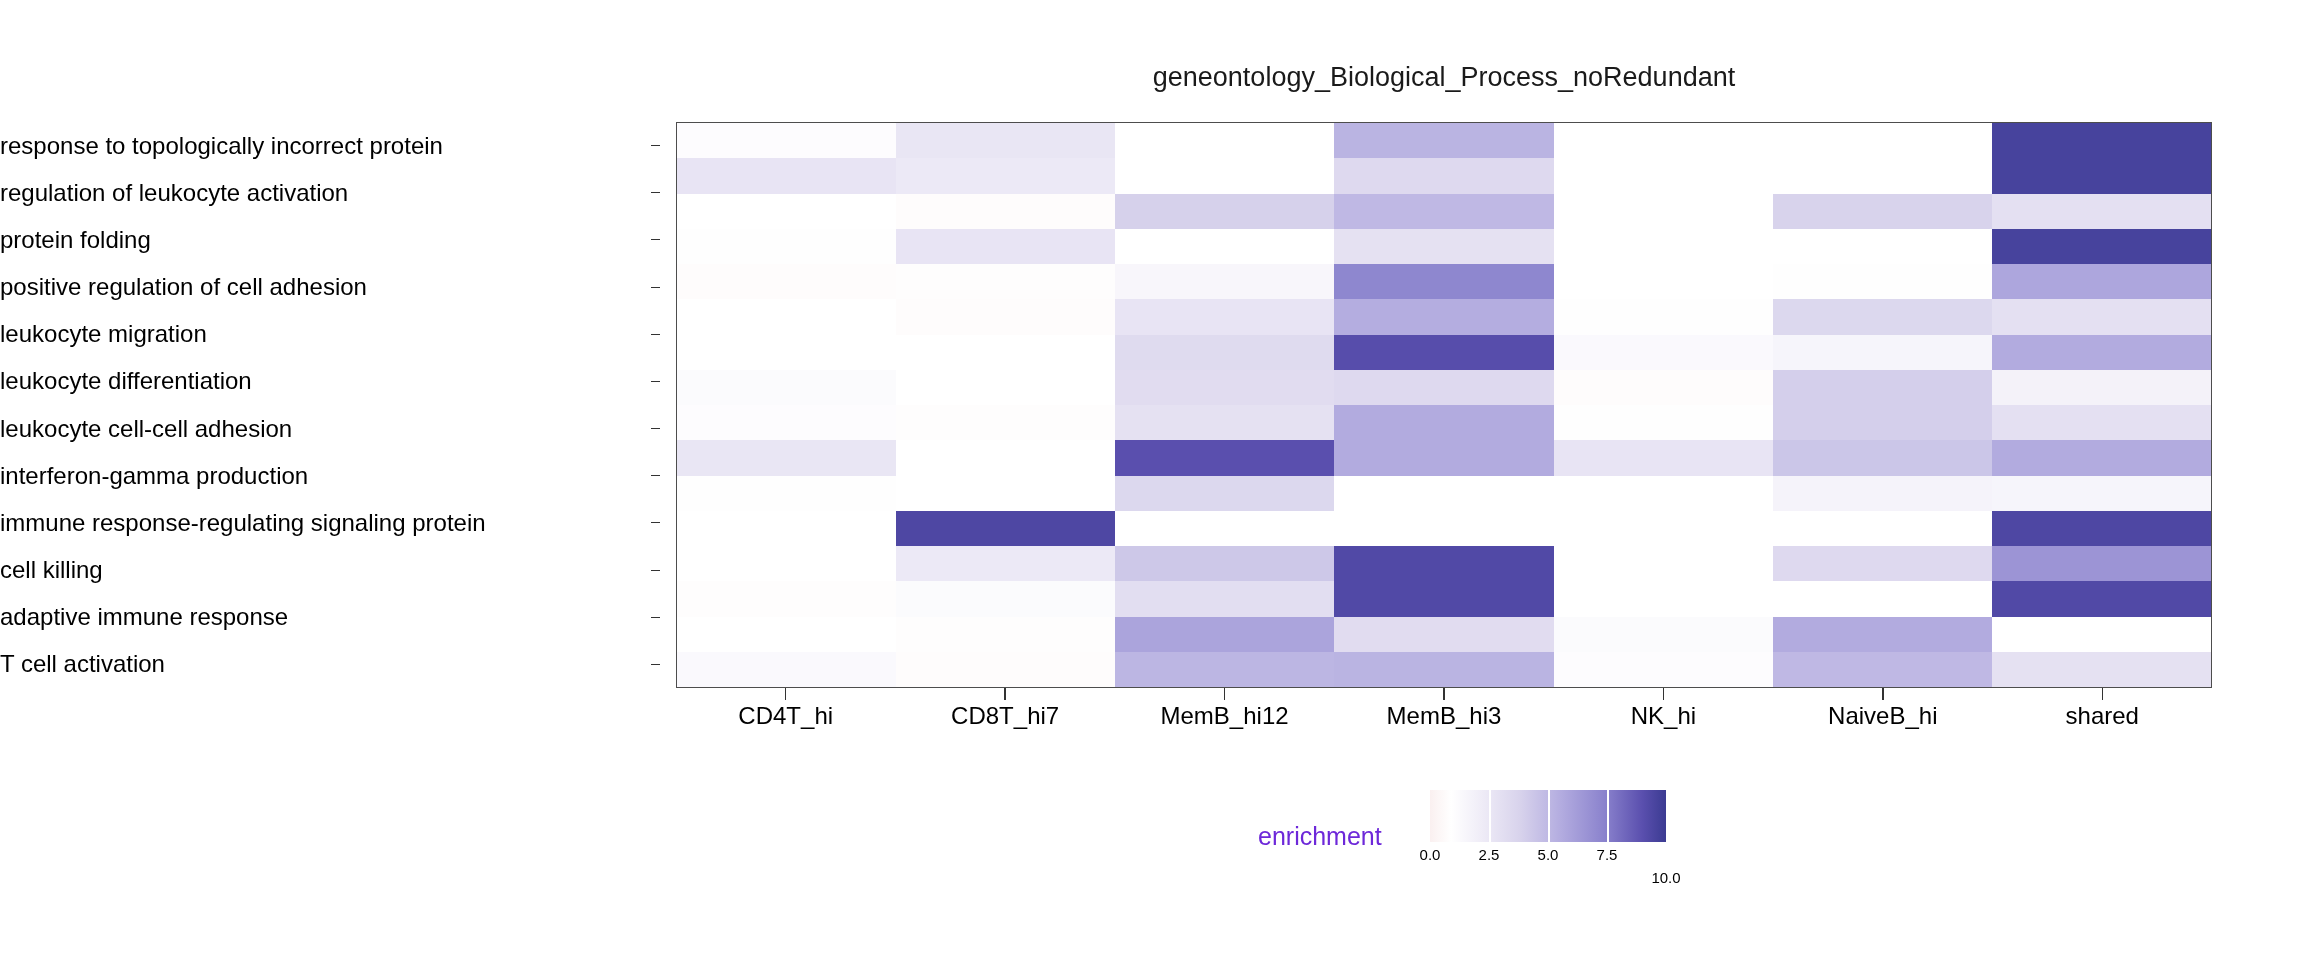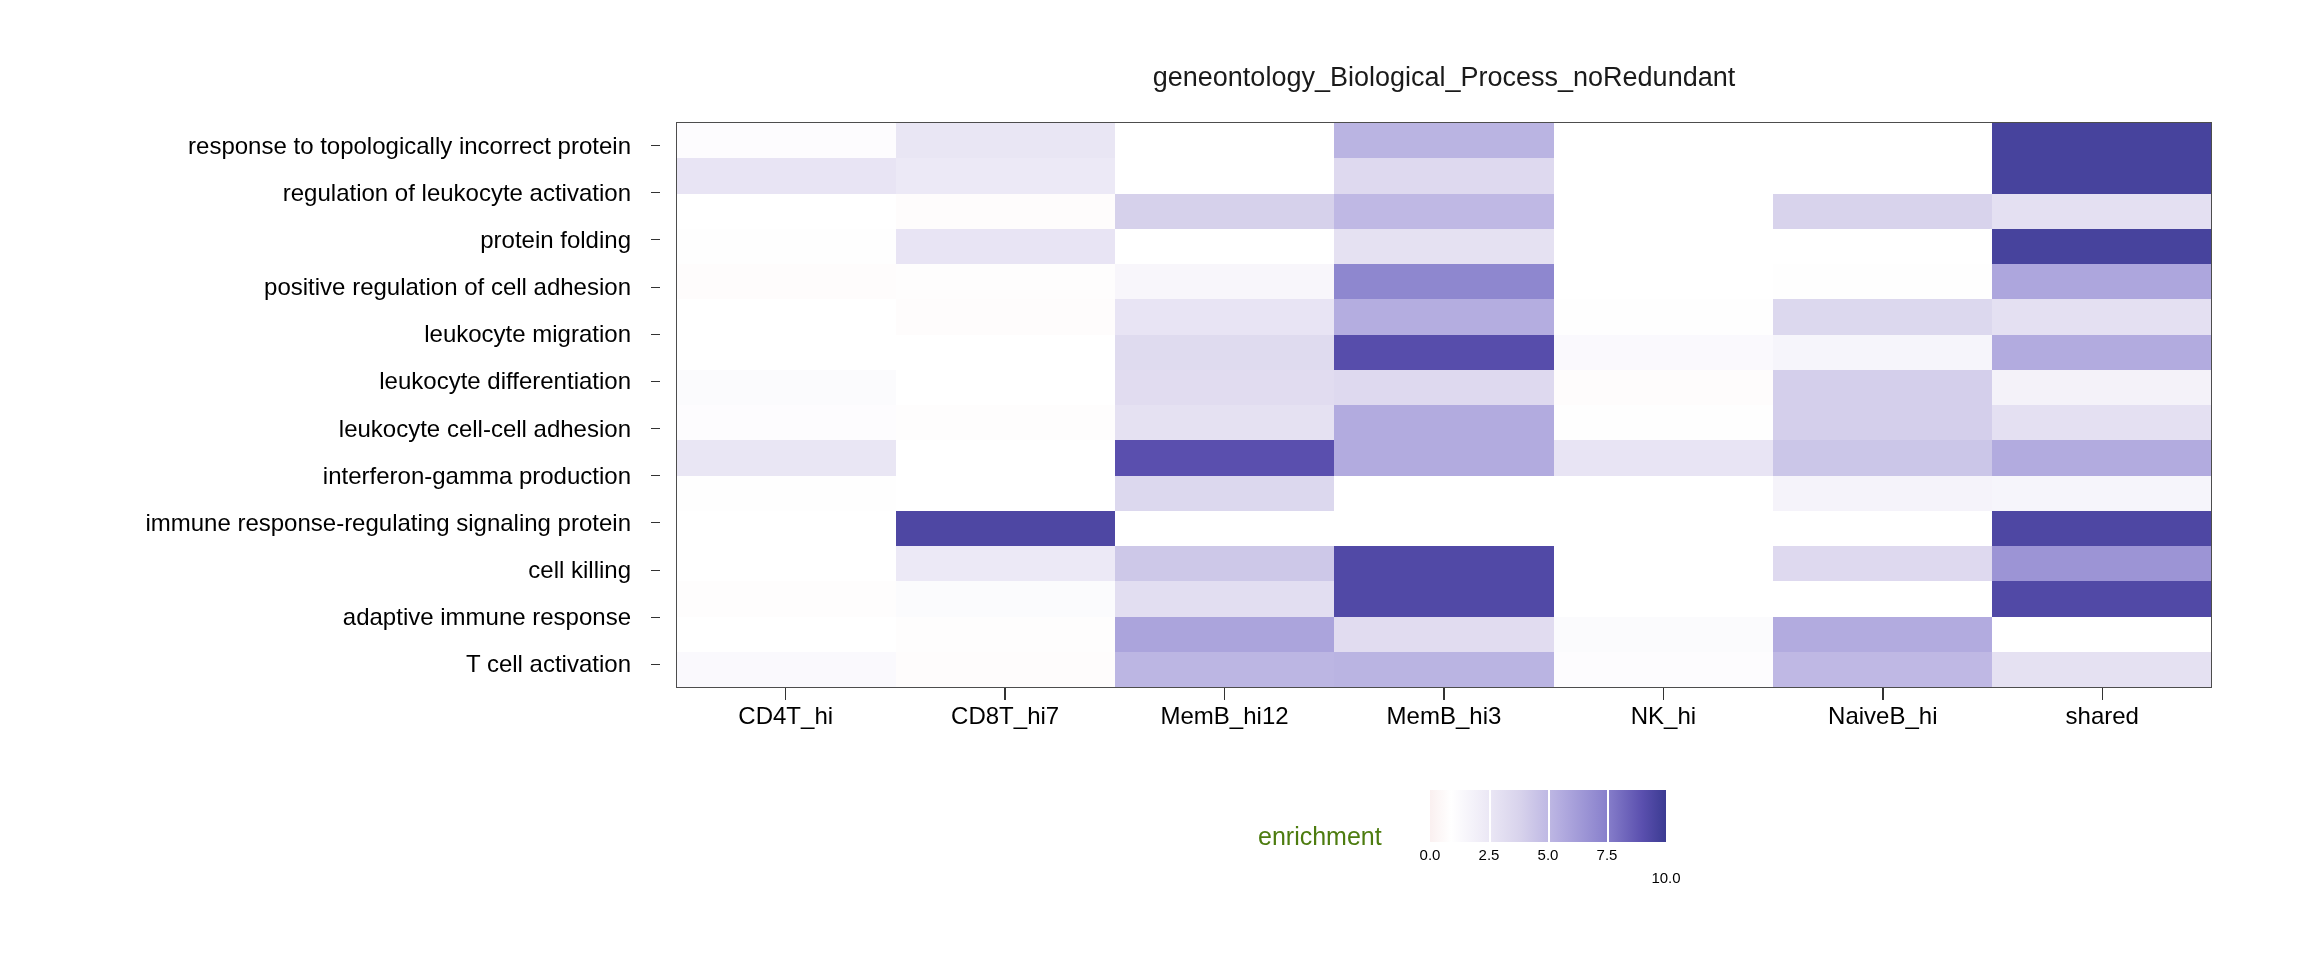--- a/index.html
+++ b/index.html
@@ -37,21 +37,21 @@
     top: 122px;
     width: 660px;
     height: 566px;
     display: flex;
     flex-direction: column;
   }
   .y-row {
     flex: 1 1 0;
     display: flex;
     align-items: center;
-    justify-content: flex-end;
+    justify-content: space-between;
     padding-right: 0px;
     gap: 12px;
   }
   .y-label {
     font-size: 24px;
     color: #000000;
     white-space: nowrap;
     line-height: 1;
   }
   .y-tick {
@@ -138,21 +138,21 @@
     left: 1258px;
     top: 790px;
     width: 440px;
     height: 90px;
   }
   #legend-title {
     position: absolute;
     left: 0px;
     top: 32px;
     font-size: 25px;
-    color: #4d7c0f;
+    color: #6d28d9;
     white-space: nowrap;
   }
   #colorbar-wrap {
     position: absolute;
     left: 172px;
     top: 0px;
     width: 236px;
     height: 52px;
   }
   #colorbar {

